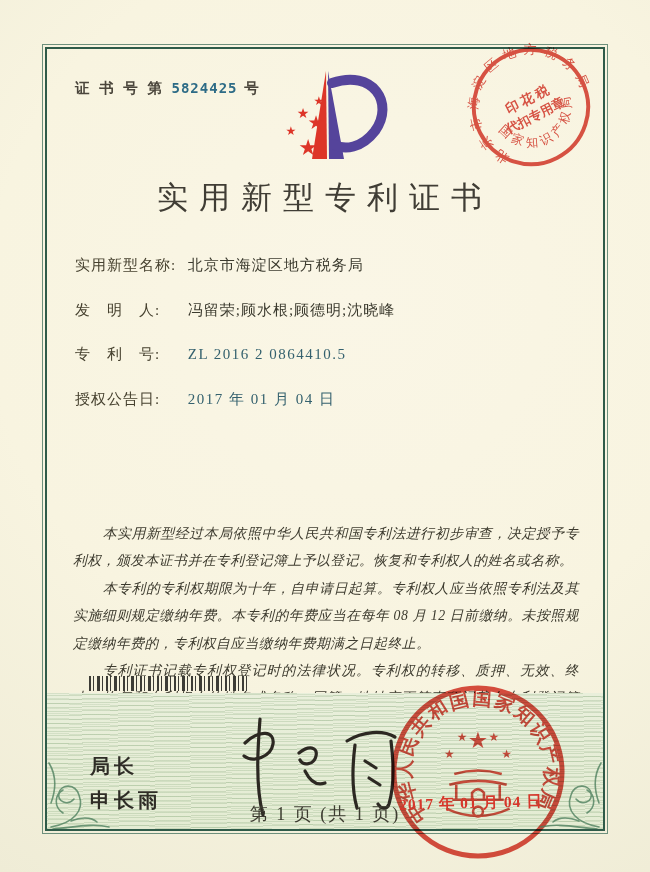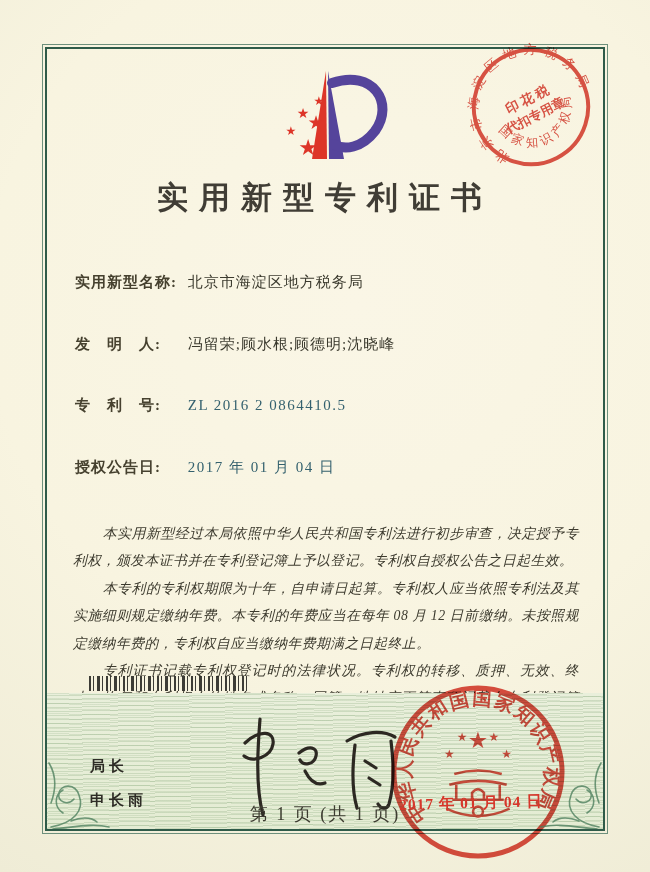--- a/index.html
+++ b/index.html
@@ -24,26 +24,26 @@
     font-size:14.5px; letter-spacing:3px; color:#4b463c; font-weight:600;
   }
   .cert-line .num { color:#2d6b86; letter-spacing:1px; font-family:"DejaVu Sans Mono",monospace; font-size:14px; }
   .logo { position:absolute; left:206px; top:10px; width:165px; height:120px; }
   .tax-seal {
     position:absolute; right:8px; top:-6px; width:128px; height:128px;
     transform:rotate(-27deg); opacity:.85; mix-blend-mode:multiply;
   }
   .title {
     position:absolute; top:128px; left:0; right:0; text-align:center;
-    font-size:31px; font-weight:700; letter-spacing:11px; color:#403d35;
+    font-size:31px; font-weight:400; letter-spacing:11px; color:#403d35;
   }
   
   .fields { position:absolute; top:207px; left:28px; right:20px; }
   .field-row { margin-bottom:25.5px; font-size:15px; color:#3e3a30; letter-spacing:1px; }
-  .field-row .label { display:inline-block; min-width:108px; font-weight:700; color:#46412f;margin-top:17px; }
+  .field-row .label { display:inline-block; min-width:108px; font-weight:400; color:#46412f; }
   .field-row .value { color:#3b3a2e; }
   .field-row.numeric .value { color:#34616e; letter-spacing:1.5px; }
   
   .body-text { position:absolute; top:471px; left:26px; right:24px; }
   .body-text p {
     font-style:italic; font-size:13.8px; line-height:27.4px;
     color:#3c3a2e; text-indent:2.15em; text-align:justify; letter-spacing:.5px;
   }
   
   .band {
@@ -58,21 +58,21 @@
     background:repeating-linear-gradient(90deg,
       #23231f 0 2px, transparent 2px 4px,
       #23231f 4px 5px, transparent 5px 8px,
       #23231f 8px 11px, transparent 11px 13px,
       #23231f 13px 14px, transparent 14px 17px);
     opacity:.88;
   }
   .sig-block {
     position:absolute; left:43px; top:700px;
     font-family:"Liberation Sans","DejaVu Sans",sans-serif;
-    font-size:15px; color:#2e2c26; letter-spacing:4px; line-height:34px; font-weight:600;
+    font-size:20px; color:#2e2c26; letter-spacing:4px; line-height:34px; font-weight:600;
   }
   .sig-svg { position:absolute; left:168px; top:662px; }
   .main-seal {
     position:absolute; left:342px; top:634px; width:178px; height:178px;
     opacity:.88; mix-blend-mode:multiply;
   }
   .seal-date {
     position:absolute; left:352px; top:744px;
     color:#d6372b; font-size:15.5px; font-weight:700; letter-spacing:1px;
     transform:rotate(-1.5deg); white-space:nowrap;
@@ -86,20 +86,25 @@
   .ornament.right { right:0; transform:scaleX(-1); }
   svg text { font-family:"Liberation Serif","DejaVu Serif",serif; }
 </style>
 </head>
 <body>
 
 <div class="page">
   <div class="frame">
     <div class="inner">
 
+      <div class="cert-line">
+        <span>证 书 号 第</span>
+        <span class="num">5824425</span>
+        <span>号</span>
+      </div>
 
       <svg class="logo" viewBox="0 0 165 120">
         <polygon points="73,12 59,100 74,100" fill="#dd3528"></polygon>
         <polygon points="75,12 76,100 91,100" fill="#55449b"></polygon>
         <path d="M79,24 C120,10 142,44 122,72 C109,89 91,92 81,85" stroke="#55449b" stroke-width="10" fill="none" stroke-linecap="round"></path>
         <text x="66" y="46" font-size="12" fill="#dd3528" text-anchor="middle">★</text>
         <text x="50" y="59" font-size="14" fill="#dd3528" text-anchor="middle">★</text>
         <text x="38" y="76" font-size="12" fill="#dd3528" text-anchor="middle">★</text>
         <text x="63" y="70" font-size="19" fill="#dd3528" text-anchor="middle">★</text>
         <text x="55" y="96" font-size="22" fill="#dd3528" text-anchor="middle">★</text>
@@ -136,21 +141,21 @@
           <span class="label">专　利　号:</span>
           <span class="value">ZL 2016 2 0864410.5</span>
         </div>
         <div class="field-row numeric">
           <span class="label">授权公告日:</span>
           <span class="value">2017 年 01 月 04 日</span>
         </div>
       </div>
 
       <div class="body-text">
-        <p>本实用新型经过本局依照中华人民共和国专利法进行初步审查，决定授予专利权，颁发本证书并在专利登记簿上予以登记。专利权自授权公告之日起生效。</p>
+        <p>本实用新型经过本局依照中华人民共和国专利法进行初步审查，决定授予专利权，颁发本证书并在专利登记簿上予以登记。恢复和专利权人的姓名或名称。</p>
         <p>本专利的专利权期限为十年，自申请日起算。专利权人应当依照专利法及其实施细则规定缴纳年费。本专利的年费应当在每年 08 月 12 日前缴纳。未按照规定缴纳年费的，专利权自应当缴纳年费期满之日起终止。</p>
         <p>专利证书记载专利权登记时的法律状况。专利权的转移、质押、无效、终止、恢复和专利权人的姓名或名称、国籍、地址变更等事项记载在专利登记簿上。</p>
       </div>
 
       <div class="band"></div>
 
       <div class="barcode"></div>
 
       <div class="sig-block">
         <div>局长</div>

